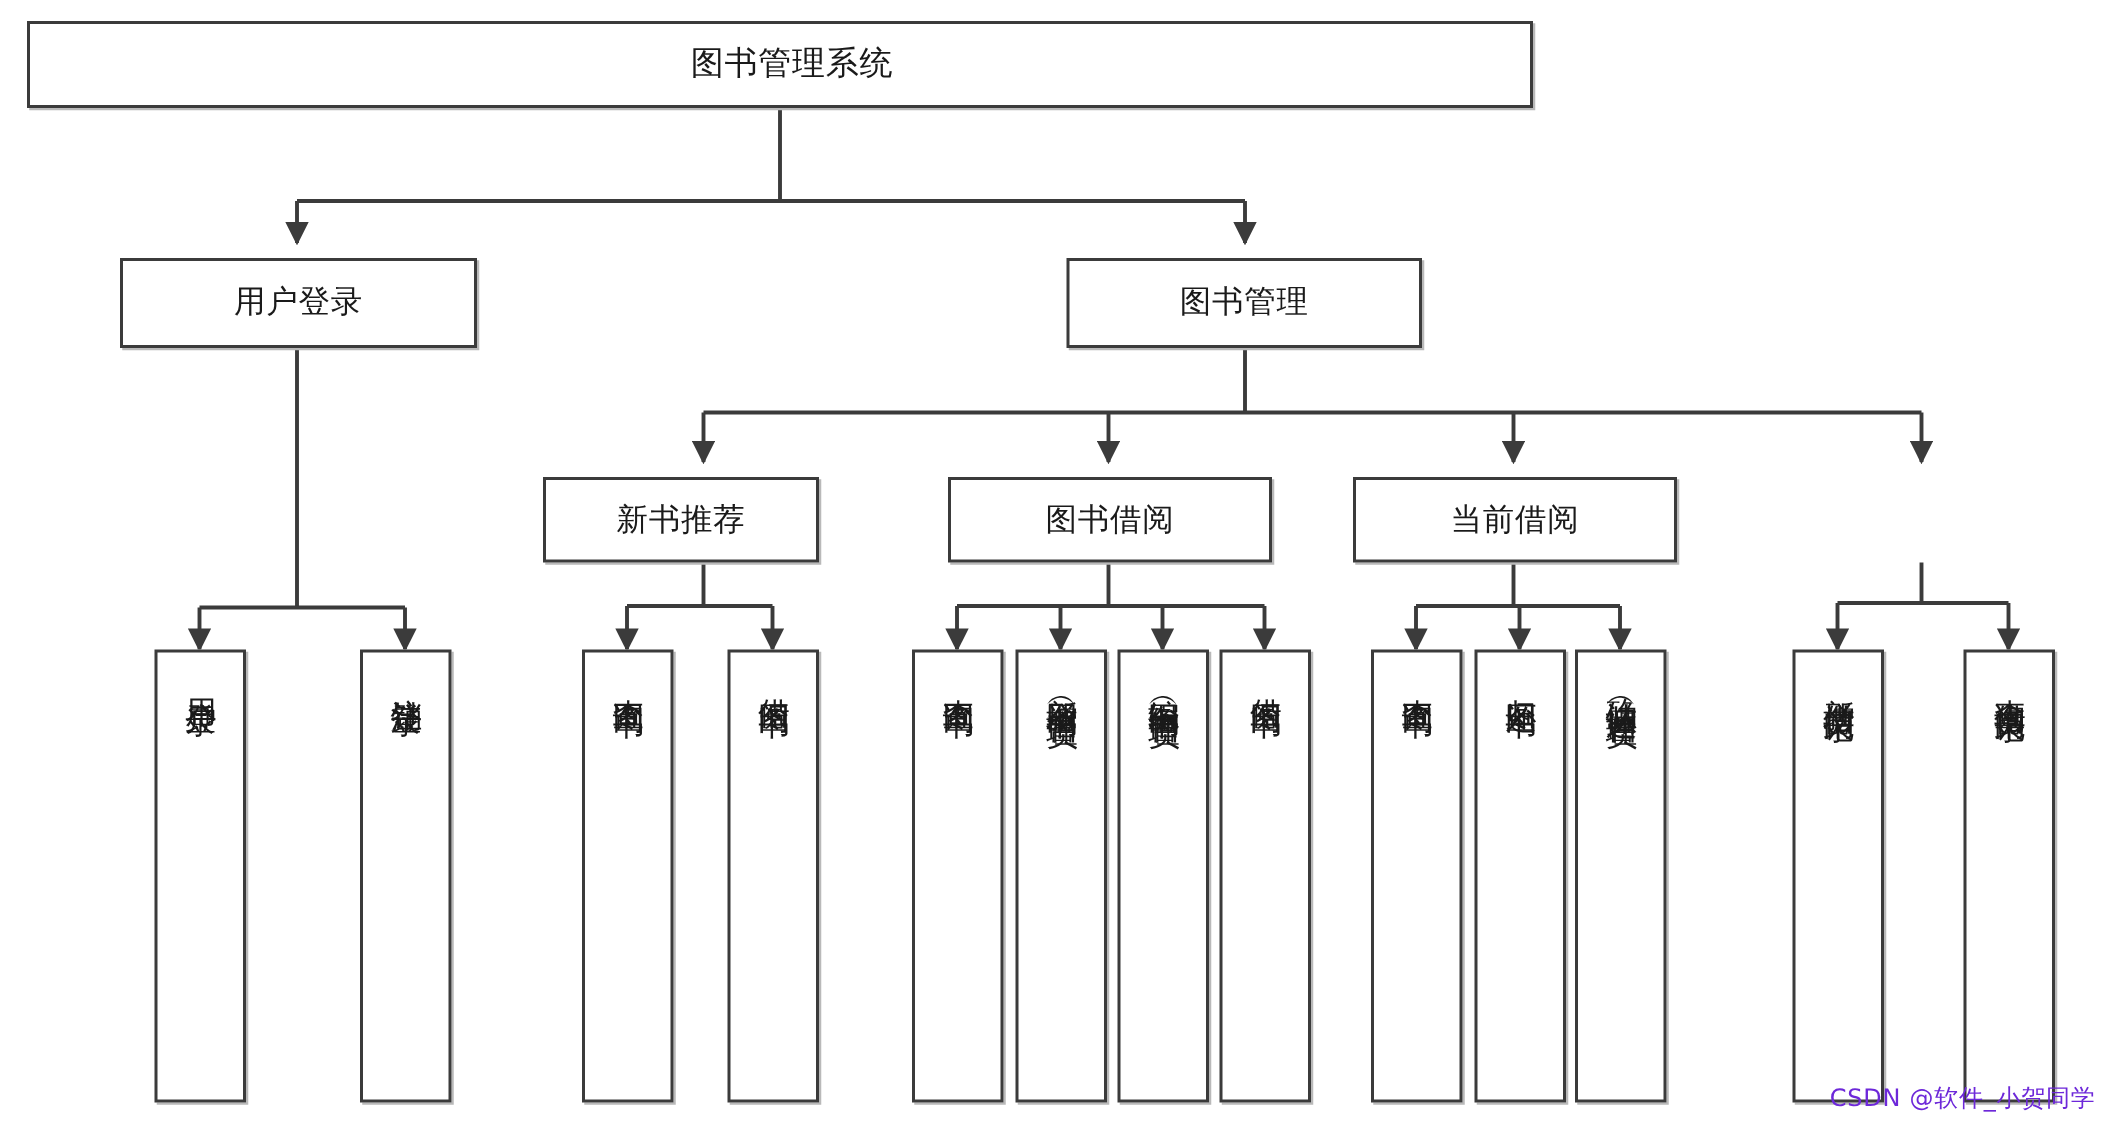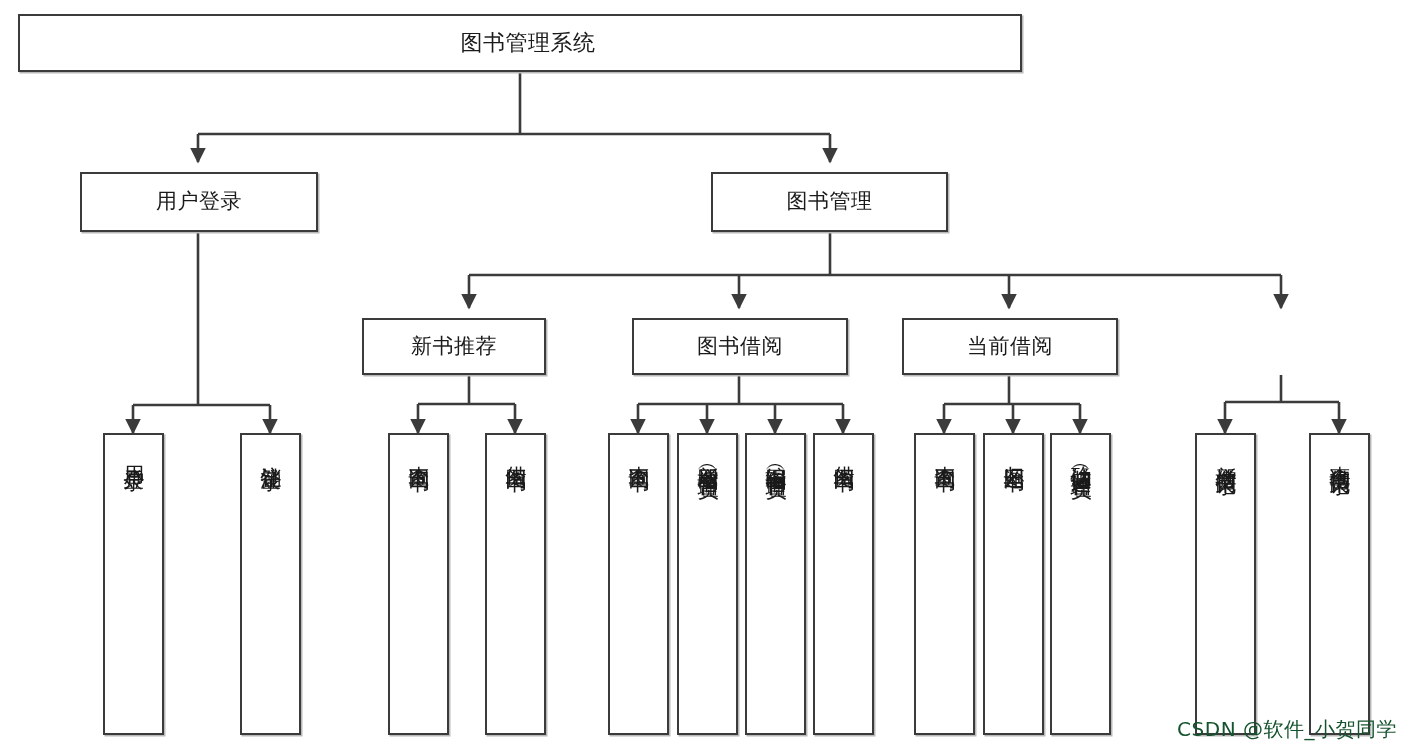--- a/index.html
+++ b/index.html
@@ -61,22 +61,22 @@
     text-orientation: upright;
     font-size: 21px;
     letter-spacing: 2px;
     line-height: 1;
     white-space: nowrap;
   }
   .watermark {
     position: absolute;
     right: 8px;
     bottom: 4px;
-    font-size: 20px;
-    color: #14532d;
+    font-size: 16px;
+    color: #6d28d9;
     z-index: 5;
     white-space: nowrap;
     letter-spacing: 0.5px;
   }
 </style>
 </head>
 <body>
 
 <div id="canvas">
 

